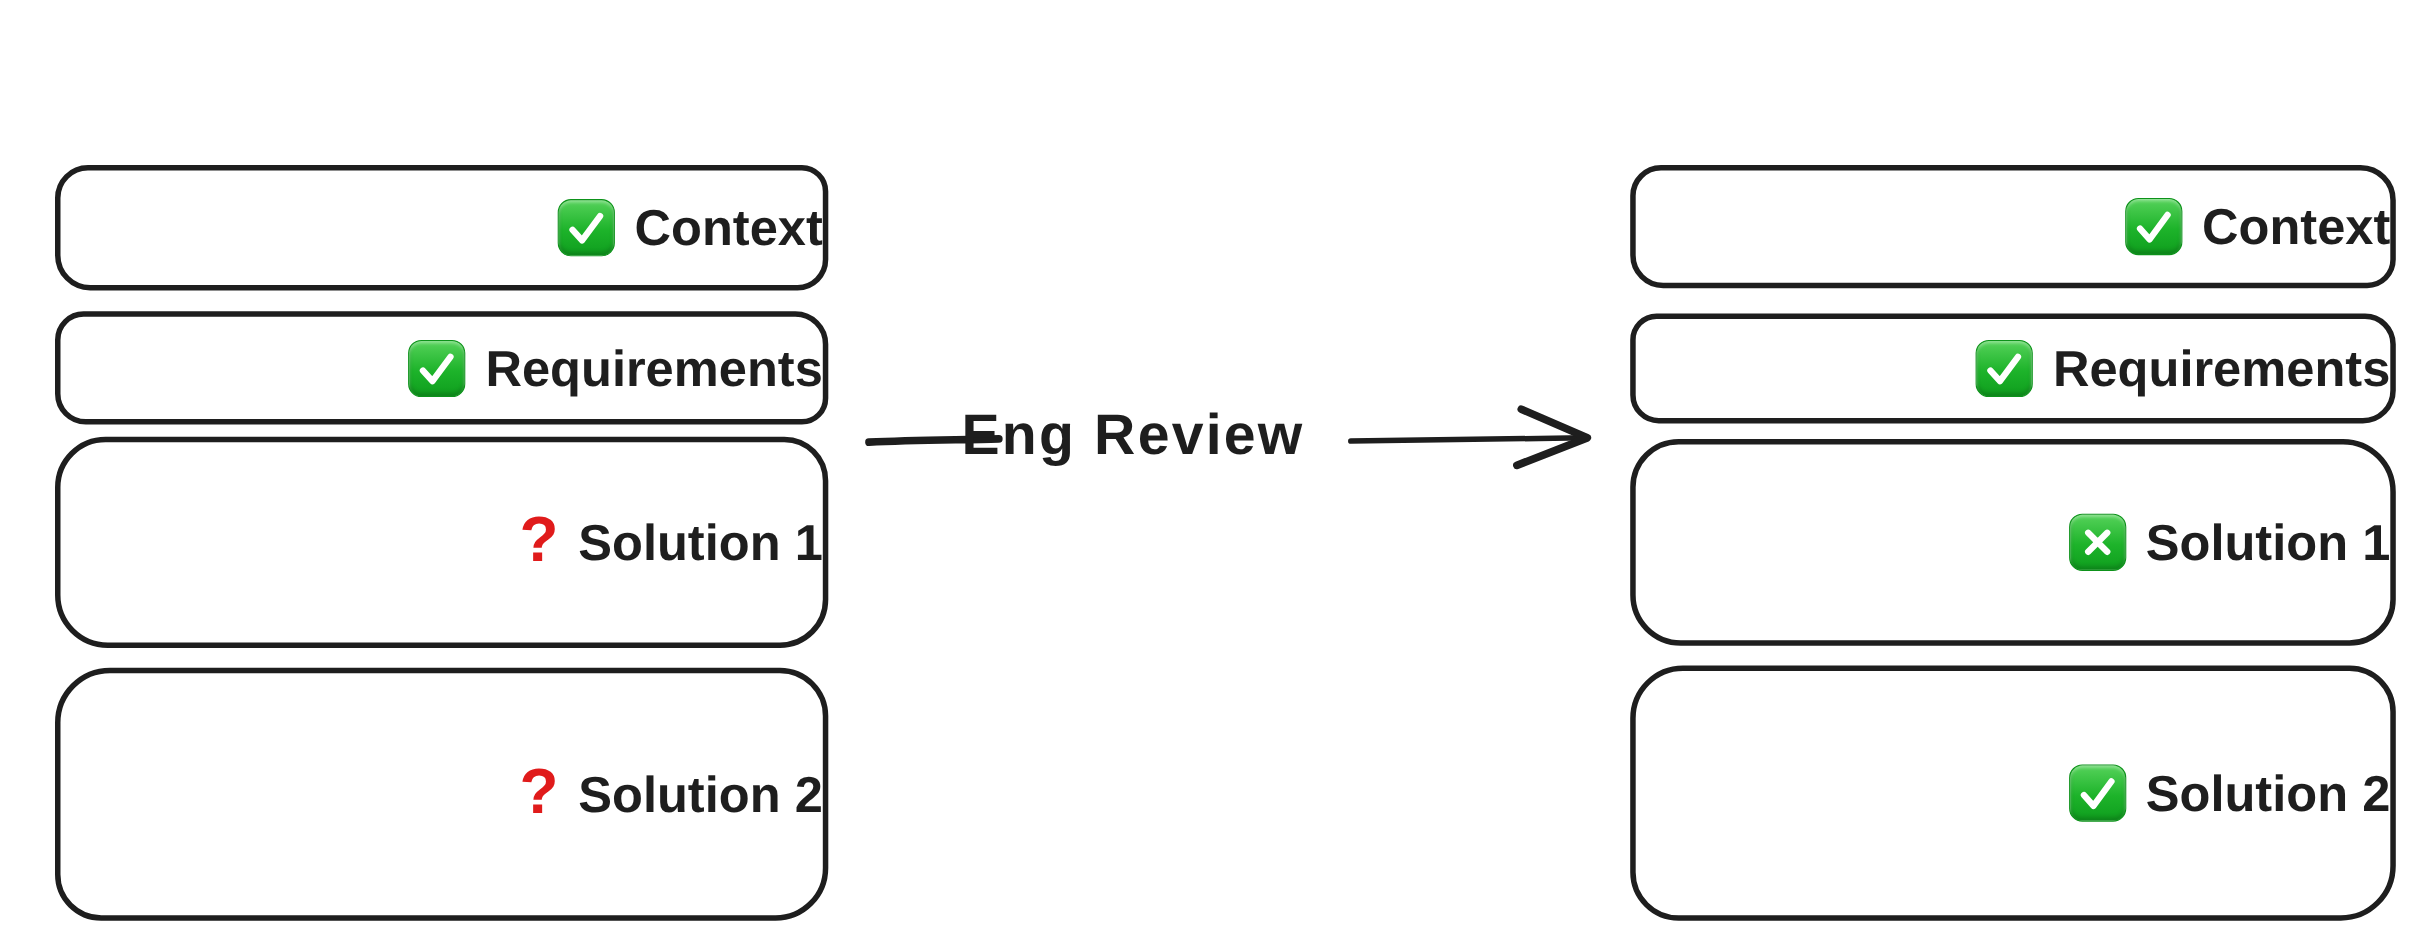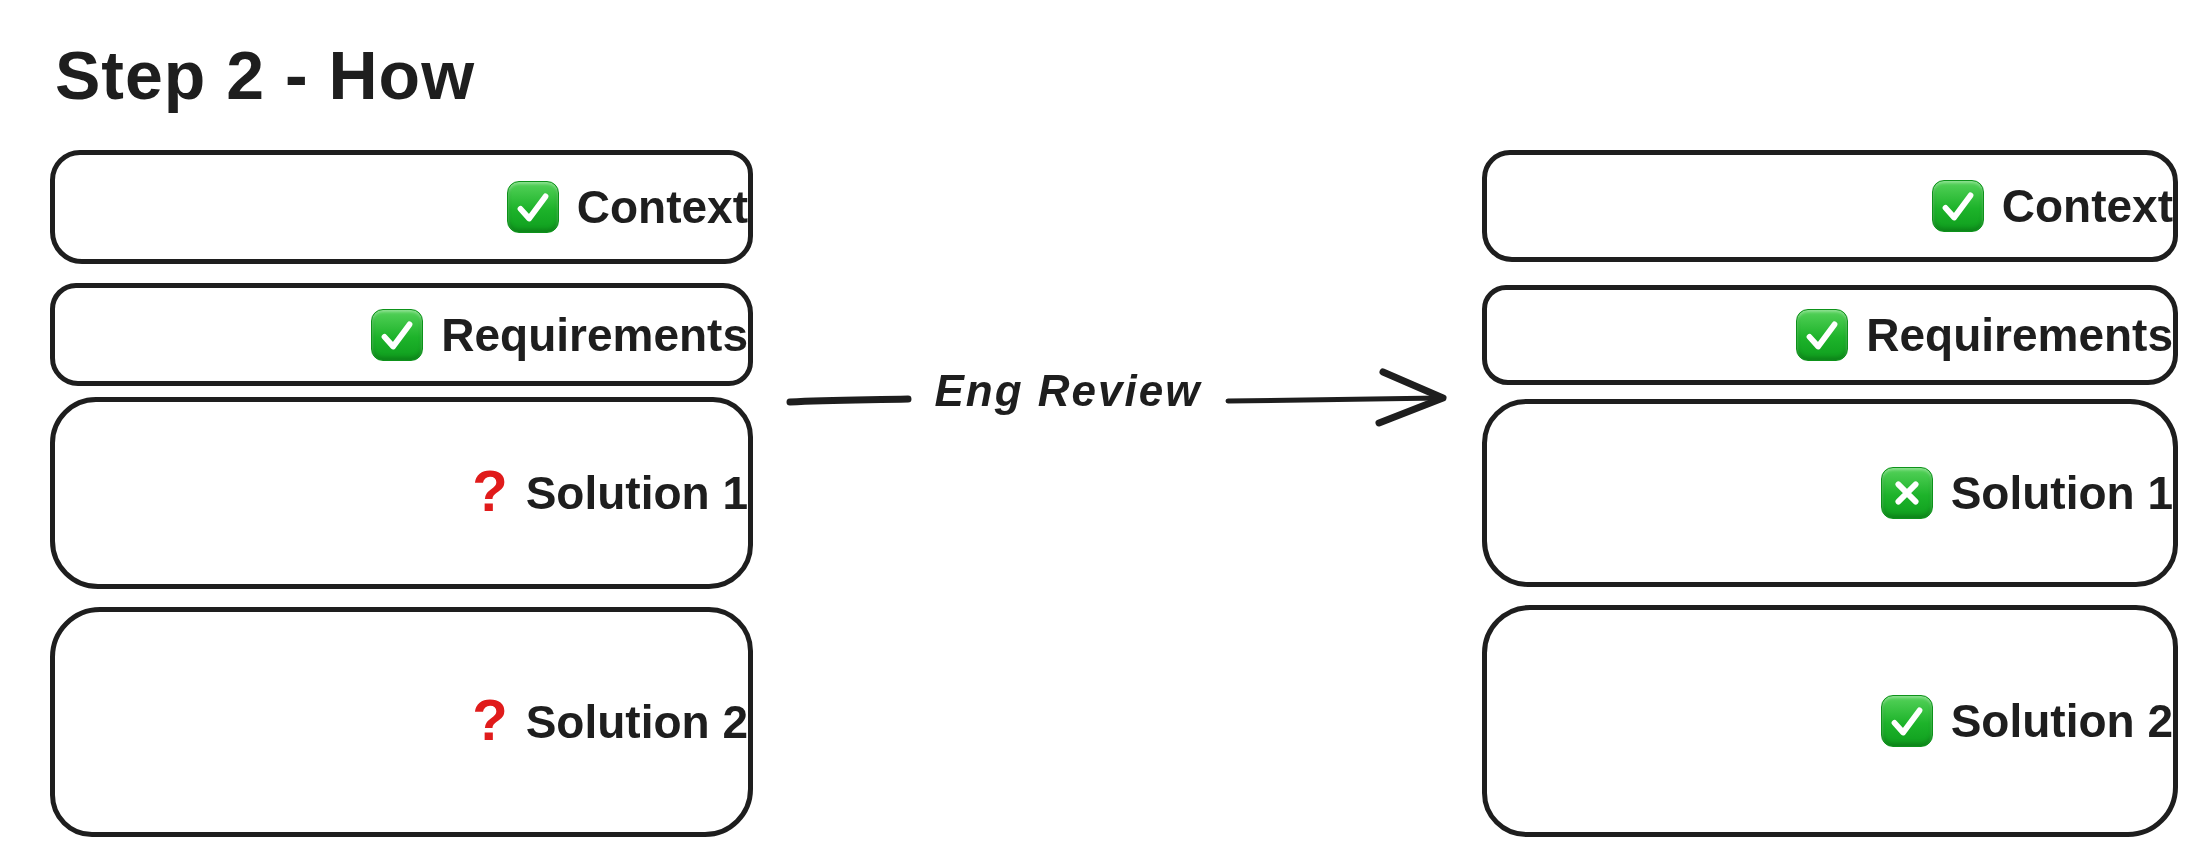--- a/index.html
+++ b/index.html
@@ -63,38 +63,36 @@
   .qmark {
     color: var(--red);
     font-size: 58px;
     font-weight: 700;
     line-height: 1;
     transform: translateY(-2px);
   }
   .arrow-svg { position: absolute; left: 780px; top: 340px; }
   .arrow-label {
     position: absolute;
-    left: 917px;
+    left: 874px;
     top: 366px;
     width: 302px;
     text-align: center;
-    font-size: 44px;
+    font-size: 52px;
     font-weight: 600;
     letter-spacing: 2px;
     white-space: nowrap;
     color: var(--stroke);
-    font-style: italic;
   }
 </style>
 </head>
 <body>
 
 <div class="canvas">
 
-  <div class="title">Step 2 - How</div>
 
   <div class="box" style="left:50px; top:150px; width:703px; height:114px; border-radius:30px 24px 28px 32px;">
     <span class="emoji">
       <svg width="52" height="52" viewBox="0 0 52 52" fill="none">
         <path d="M13 28 L22 38 L39 15" stroke="#ffffff" stroke-width="6" stroke-linecap="round" stroke-linejoin="round"></path>
       </svg>
     </span>
     <span class="label">Context</span>
   </div>
 

